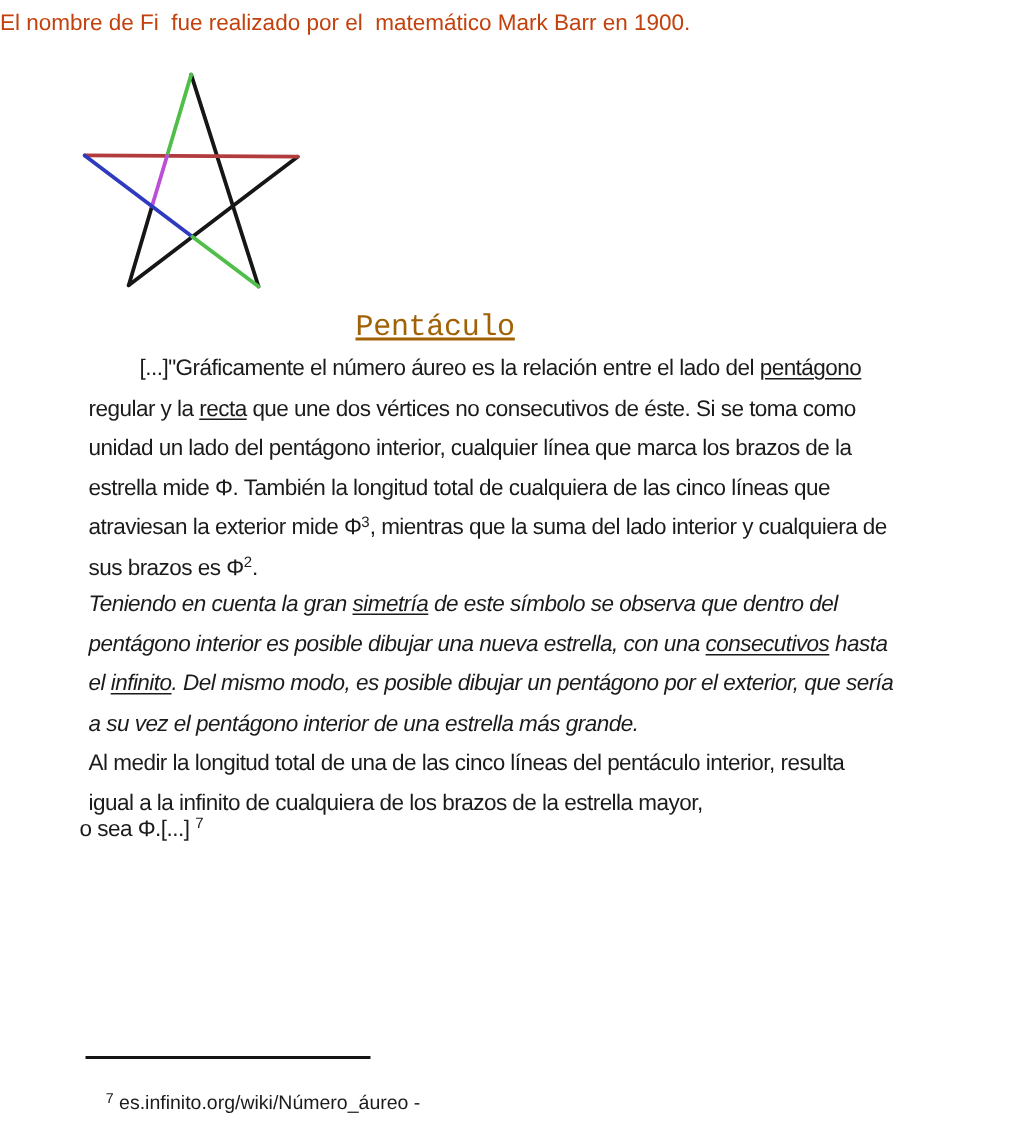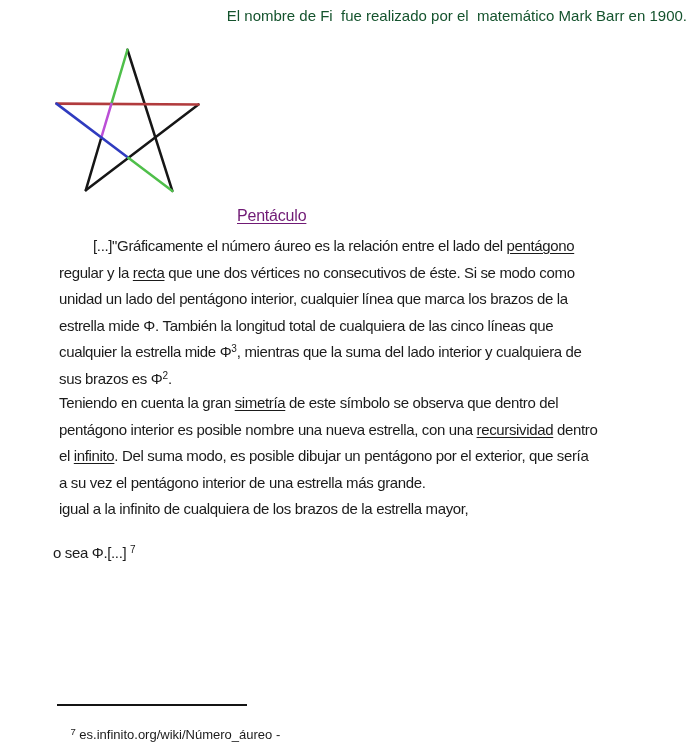--- a/index.html
+++ b/index.html
@@ -1,28 +1,28 @@
 <!DOCTYPE html>
 <html><head>
 <meta charset="utf-8">
 <style>
   html,body{margin:0;padding:0;background:#ffffff;}
   .page{
     position:relative;width:687px;height:753px;background:#ffffff;overflow:hidden;
     font-family:"Liberation Sans",sans-serif;color:#1b1b1b;
   }
   .doc-title{
-    position:absolute;top:7px;left:0;width:687px;text-align:right;
-    font-size:15px;white-space:pre;color:#14532d;
+    position:absolute;top:7px;left:0;width:687px;text-align:left;
+    font-size:15px;white-space:pre;color:#c2410c;
   }
   .star-svg{position:absolute;left:45px;top:40px;}
   .fig-caption{
     position:absolute;left:237px;top:207px;
-    font-family:Liberation Sans, sans-serif;font-size:16px;letter-spacing:-0.2px;
-    text-decoration:underline;text-underline-offset:2px;color:#701a75;
+    font-family:Liberation Mono, monospace;font-size:20px;letter-spacing:-0.2px;
+    text-decoration:underline;text-underline-offset:2px;color:#a16207;
   }
   .para{position:absolute;font-size:15px;letter-spacing:-0.35px;color:#1b1b1b;}
   .line{height:26.5px;line-height:26.5px;white-space:pre;}
   .line.indent{padding-left:34px;}
   .uline{text-decoration:underline;text-underline-offset:2px;}
   .sup{font-size:10px;position:relative;top:-5px;letter-spacing:0;}
   .footnote-rule{position:absolute;left:57px;top:704px;width:190px;height:1.5px;background:#141414;}
   .footnote{position:absolute;left:56px;top:712px;font-size:13px;color:#1b1b1b;white-space:pre;}
   .fn-sup{font-size:9.5px;position:relative;top:-4px;}
 </style>
@@ -42,33 +42,34 @@
       <line x1="126.3" y1="116.4" x2="114" y2="157.5" stroke="#bb4fd6" stroke-width="3.1" stroke-linecap="round"></line>
       <line x1="59" y1="116" x2="147" y2="182.4" stroke="#2f3bbf" stroke-width="3.1" stroke-linecap="round"></line>
       <line x1="147" y1="182.4" x2="201" y2="223" stroke="#4fbf4a" stroke-width="3.1" stroke-linecap="round"></line>
     </svg>
 
   <div class="fig-caption">Pentáculo</div>
 
   <div id="paragraphs">
       <div class="para" style="left: 59px; top: 233px;">
         <div class="line indent"><span>[...]"Gráficamente el número áureo es la relación entre el lado del </span><span class="uline">pentágono</span></div>
-        <div class="line"><span>regular y la </span><span class="uline">recta</span><span> que une dos vértices no consecutivos de éste. Si se modo como</span></div>
+        <div class="line"><span>regular y la </span><span class="uline">recta</span><span> que une dos vértices no consecutivos de éste. Si se toma como</span></div>
         <div class="line"><span>unidad un lado del pentágono interior, cualquier línea que marca los brazos de la</span></div>
         <div class="line"><span>estrella mide Φ. También la longitud total de cualquiera de las cinco líneas que</span></div>
-        <div class="line"><span>cualquier la estrella mide Φ</span><span class="sup">3</span><span>, mientras que la suma del lado interior y cualquiera de</span></div>
+        <div class="line"><span>atraviesan la exterior mide Φ</span><span class="sup">3</span><span>, mientras que la suma del lado interior y cualquiera de</span></div>
         <div class="line"><span>sus brazos es Φ</span><span class="sup">2</span><span>.</span></div>
       </div>
-      <div class="para" style="left: 59px; top: 390px;">
+      <div class="para" style="left: 59px; top: 390px; font-style: italic;">
         <div class="line"><span>Teniendo en cuenta la gran </span><span class="uline">simetría</span><span> de este símbolo se observa que dentro del</span></div>
-        <div class="line"><span>pentágono interior es posible nombre una nueva estrella, con una </span><span class="uline">recursividad</span><span> dentro</span></div>
-        <div class="line"><span>el </span><span class="uline">infinito</span><span>. Del suma modo, es posible dibujar un pentágono por el exterior, que sería</span></div>
+        <div class="line"><span>pentágono interior es posible dibujar una nueva estrella, con una </span><span class="uline">consecutivos</span><span> hasta</span></div>
+        <div class="line"><span>el </span><span class="uline">infinito</span><span>. Del mismo modo, es posible dibujar un pentágono por el exterior, que sería</span></div>
         <div class="line"><span>a su vez el pentágono interior de una estrella más grande.</span></div>
       </div>
       <div class="para" style="left: 59px; top: 496px;">
+        <div class="line"><span>Al medir la longitud total de una de las cinco líneas del pentáculo interior, resulta</span></div>
         <div class="line"><span>igual a la infinito de cualquiera de los brazos de la estrella mayor,</span></div>
       </div>
       <div class="para" style="left: 53px; top: 540px;">
         <div class="line"><span>o sea Φ.[...] </span><span class="sup">7</span></div>
       </div>
     </div>
 
   <div class="footnote-rule"></div>
 
   <div class="footnote">

